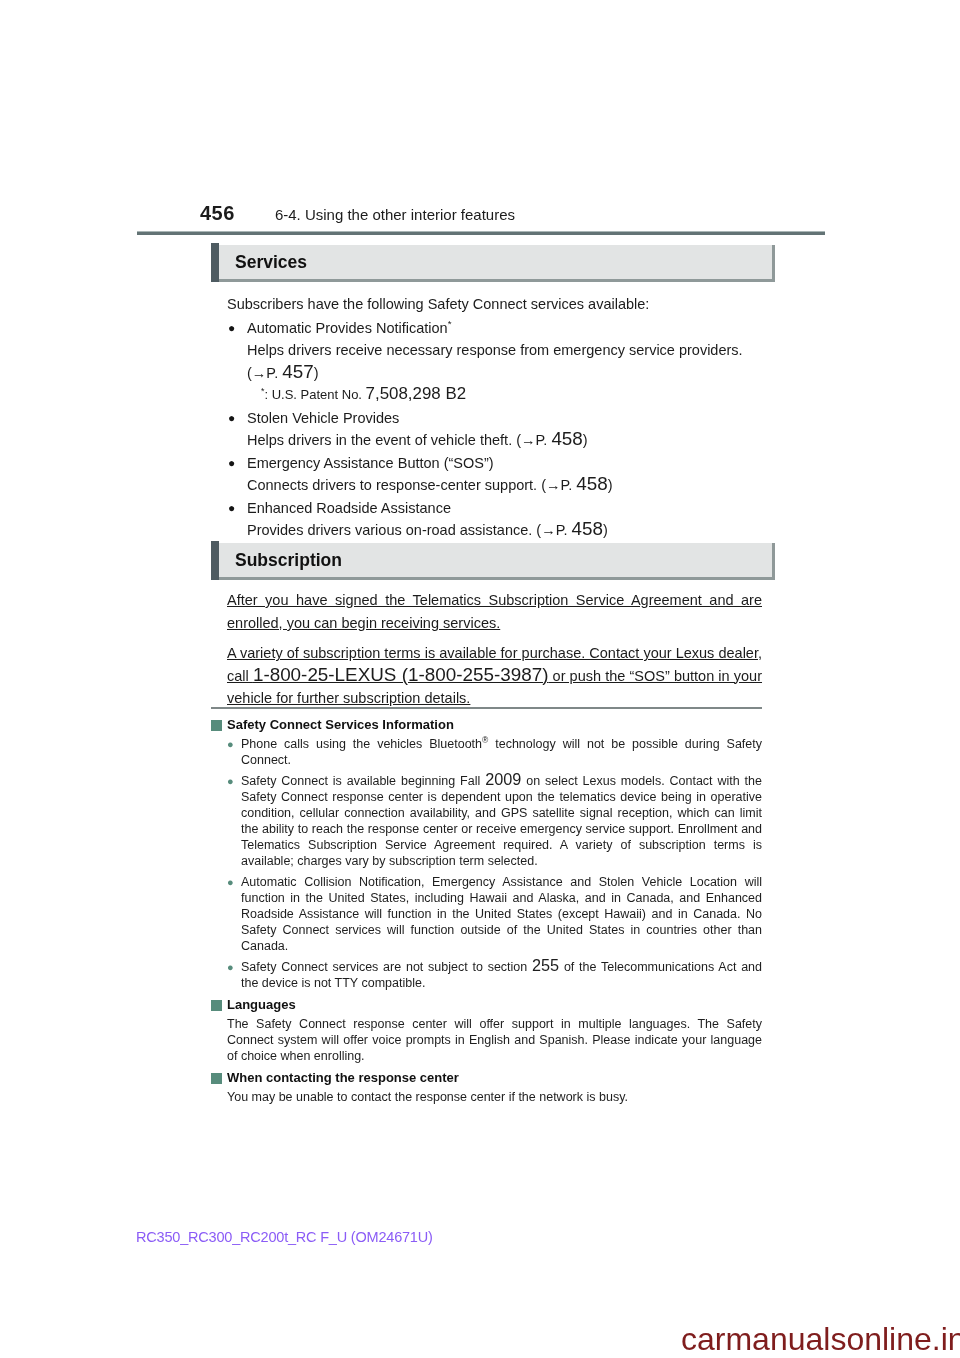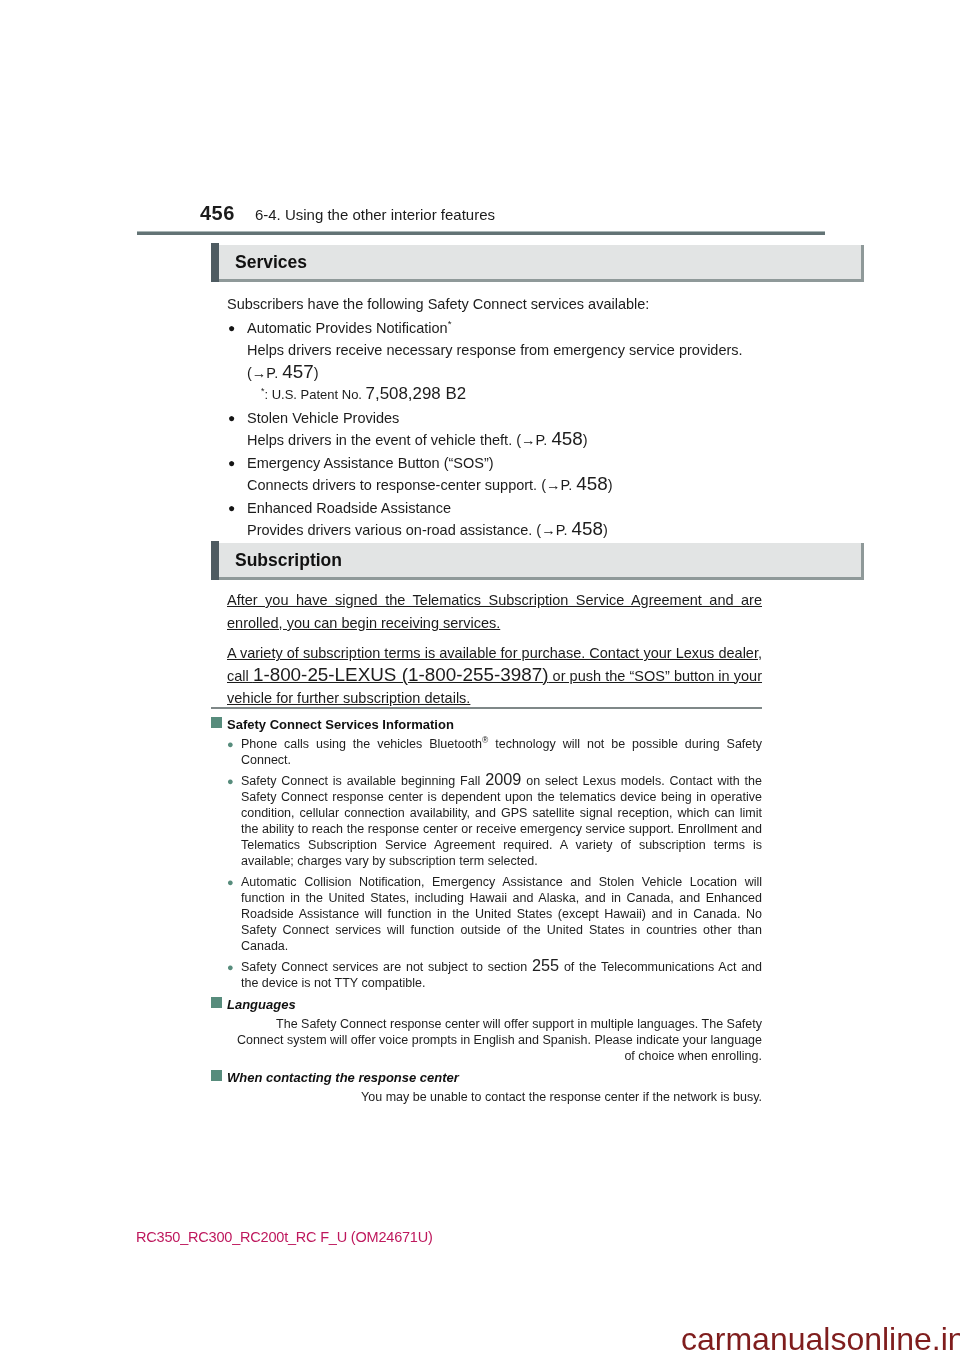--- a/index.html
+++ b/index.html
@@ -7,32 +7,32 @@
     position:relative;
     width:960px;height:1358px;
     background:#ffffff;
     font-family:"Liberation Sans", sans-serif;
     color:#1c1c1c;
     overflow:hidden;
   }
   
   .header-row{
     position:absolute;left:200px;top:202px;
-    display:flex;align-items:baseline;gap:20px;
+    display:flex;align-items:baseline;gap:40px;
     white-space:nowrap;
   }
   .page-num{font-size:20px;font-weight:bold;letter-spacing:0.5px;}
   .chapter{font-size:15px;}
   .header-rule{
     position:absolute;left:137px;top:231px;width:688px;height:4px;
     background:linear-gradient(#aab6b6 0 35%, #637375 35% 100%);
   }
   
   .section-bar{
-    position:absolute;left:219px;width:645px;box-sizing:border-box;
+    position:absolute;left:219px;width:556px;box-sizing:border-box;
     background:#e2e4e4;
     border-bottom:3px solid #8f9999;
     border-right:3px solid #8f9999;
     padding:7px 0 7px 16px;
   }
   .section-bar .accent{
     position:absolute;left:-8px;top:-2px;width:8px;height:calc(100% + 5px);
     background:#4e5b61;
   }
   .section-bar h2{
@@ -55,37 +55,37 @@
   .sub-p{margin:0 0 8px 0;text-decoration:underline;}
   .sub-p:last-child{margin:0;}
   
   .divider{position:absolute;left:211px;top:707px;width:551px;height:2px;background:#7f8888;}
   .info{
     position:absolute;left:211px;top:717px;width:551px;box-sizing:border-box;
     font-size:12.5px;line-height:16px;color:#1e1e1e;
   }
   .info h3{
     margin:0 0 3px 0;font-size:13px;font-weight:bold;line-height:16px;color:#111;
-    display:flex;
+    display:flex;align-items:center;
   }
-  .info h3.mt{margin-top:6px;font-style:italic;}
+  .info h3.mt{margin-top:6px;}
   .sq{
     display:inline-block;width:11px;height:11px;background:#578c7c;
     margin-right:5px;flex:0 0 auto;
   }
   ul.fine{list-style:none;margin:0;padding:0;}
   ul.fine li{position:relative;padding-left:30px;margin-bottom:5px;}
   ul.fine li .blt{
     position:absolute;left:16px;top:0;font-size:11px;color:#578c7c;
   }
-  .info .plain{margin:0 0 5px 0;padding-left:16px;text-align:right;}
+  .info .plain{margin:0 0 5px 0;padding-left:16px;}
   
   .doc-footer{
     position:absolute;left:136px;top:1229px;
-    font-size:14.5px;letter-spacing:-0.2px;color:#be185d;white-space:nowrap;
+    font-size:14.5px;letter-spacing:-0.2px;color:#8b5cf6;white-space:nowrap;
   }
   .watermark{
     position:absolute;left:681px;top:1321px;
     font-size:32px;color:#7f1d1d;white-space:nowrap;
   }
 </style>
 </head>
 <body>
 
 <div class="page">

